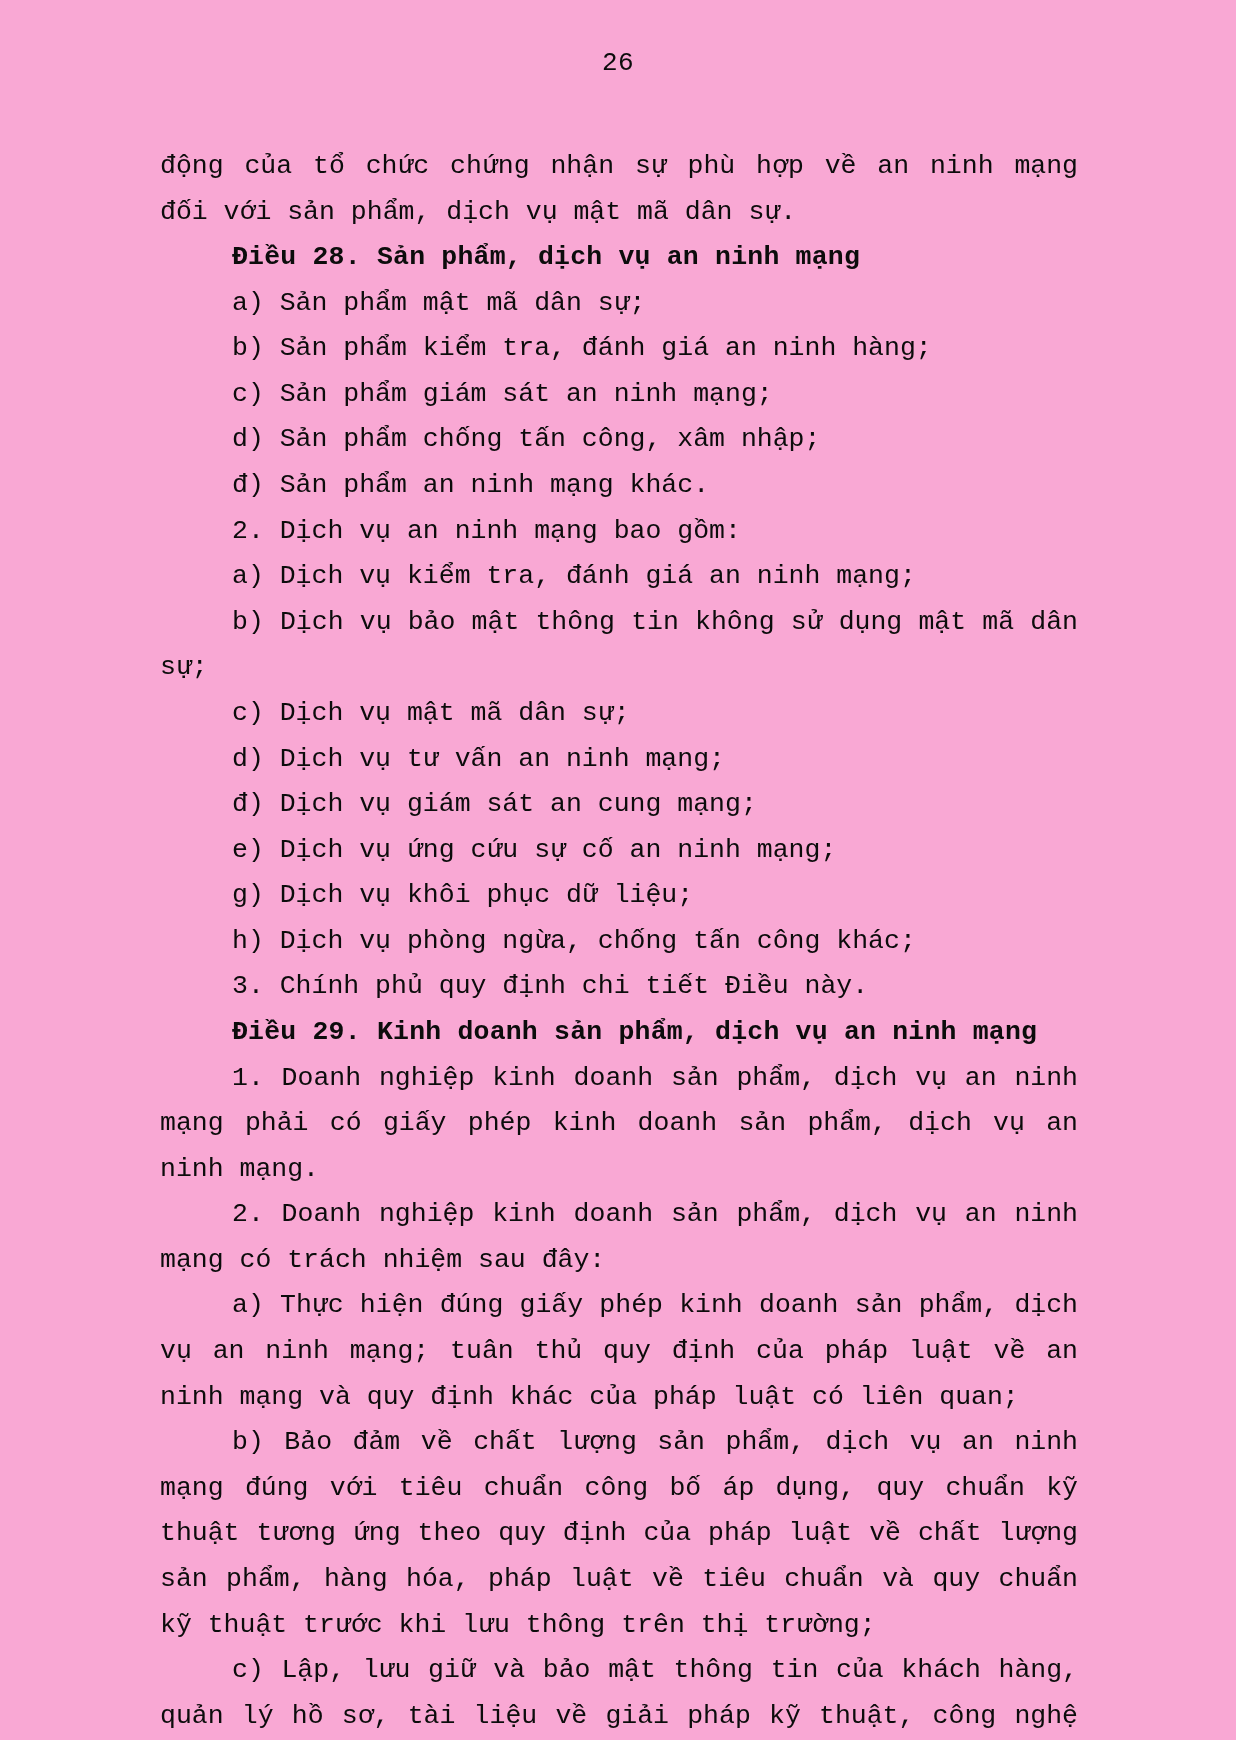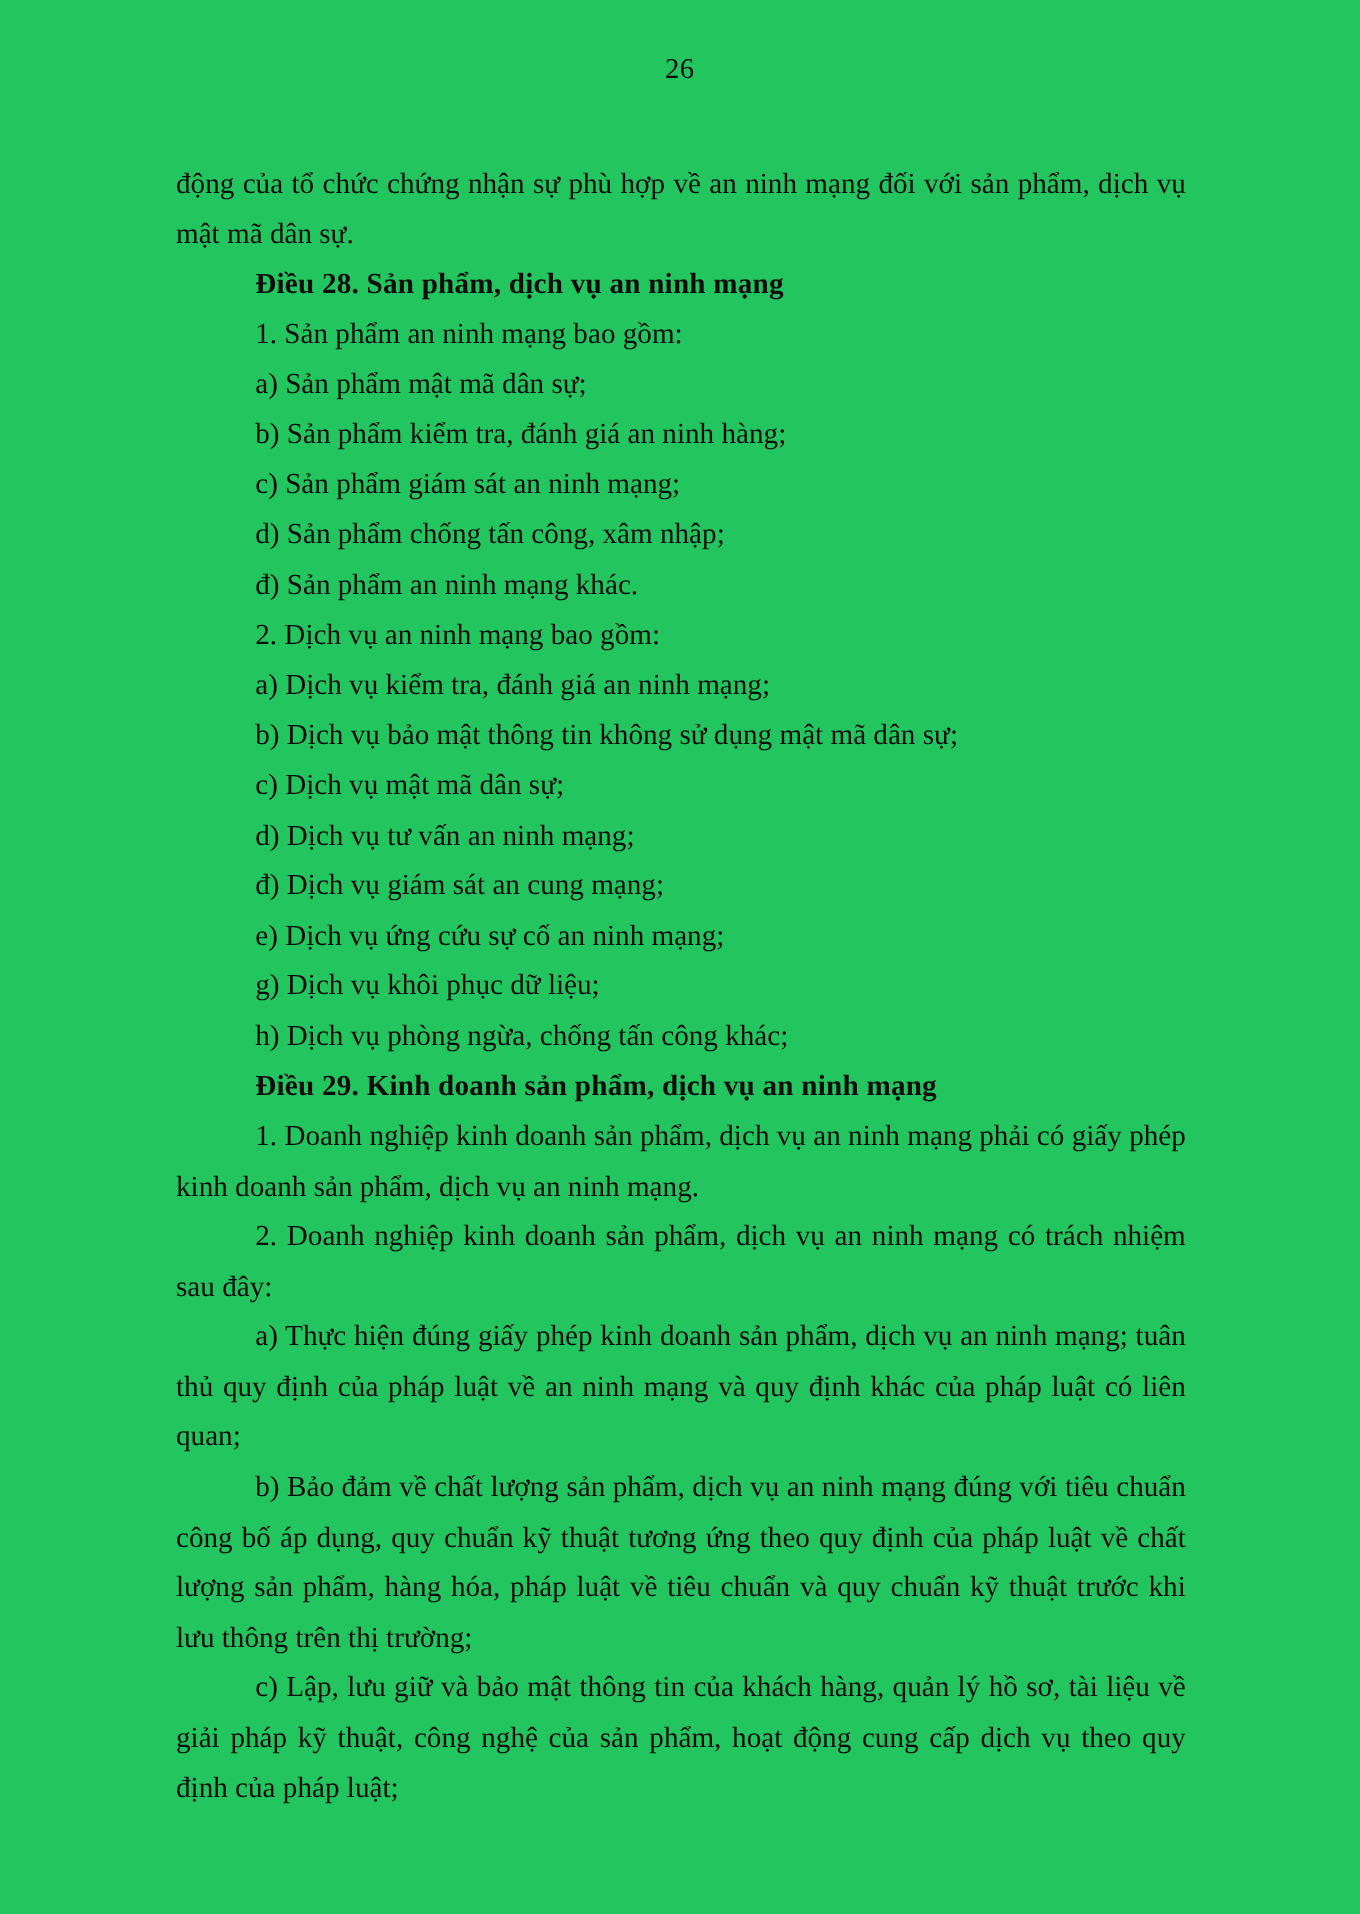--- a/index.html
+++ b/index.html
@@ -5,22 +5,22 @@
   html, body {
     margin: 0;
     padding: 0;
     background: #ffffff;
   }
   .page {
     position: relative;
     width: 1236px;
     height: 1740px;
     margin: 0 auto;
-    background: #22c55e;
-    font-family: Liberation Serif, serif;
+    background: #f9a8d4;
+    font-family: Liberation Mono, monospace;
     color: #0c0c0c;
     box-sizing: border-box;
     overflow: hidden;
   }
   .page-number {
     position: absolute;
     top: 48px;
     left: 0;
     width: 100%;
     text-align: center;
@@ -56,35 +56,35 @@
 </head>
 <body>
 
 <div class="page">
 
   <div class="page-number">26</div>
 
   <div class="content">
     <p class="flush">động của tổ chức chứng nhận sự phù hợp về an ninh mạng đối với sản phẩm, dịch vụ mật mã dân sự.</p>
     <p class="heading">Điều 28. Sản phẩm, dịch vụ an ninh mạng</p>
-    <p class="indent">1. Sản phẩm an ninh mạng bao gồm:</p>
     <p class="indent">a) Sản phẩm mật mã dân sự;</p>
     <p class="indent">b) Sản phẩm kiểm tra, đánh giá an ninh hàng;</p>
     <p class="indent">c) Sản phẩm giám sát an ninh mạng;</p>
     <p class="indent">d) Sản phẩm chống tấn công, xâm nhập;</p>
     <p class="indent">đ) Sản phẩm an ninh mạng khác.</p>
     <p class="indent">2. Dịch vụ an ninh mạng bao gồm:</p>
     <p class="indent">a) Dịch vụ kiểm tra, đánh giá an ninh mạng;</p>
     <p class="indent">b) Dịch vụ bảo mật thông tin không sử dụng mật mã dân sự;</p>
     <p class="indent">c) Dịch vụ mật mã dân sự;</p>
     <p class="indent">d) Dịch vụ tư vấn an ninh mạng;</p>
     <p class="indent">đ) Dịch vụ giám sát an cung mạng;</p>
     <p class="indent">e) Dịch vụ ứng cứu sự cố an ninh mạng;</p>
     <p class="indent">g) Dịch vụ khôi phục dữ liệu;</p>
     <p class="indent">h) Dịch vụ phòng ngừa, chống tấn công khác;</p>
+    <p class="indent">3. Chính phủ quy định chi tiết Điều này.</p>
     <p class="heading">Điều 29. Kinh doanh sản phẩm, dịch vụ an ninh mạng</p>
     <p class="indent">1. Doanh nghiệp kinh doanh sản phẩm, dịch vụ an ninh mạng phải có giấy phép kinh doanh sản phẩm, dịch vụ an ninh mạng.</p>
     <p class="indent">2. Doanh nghiệp kinh doanh sản phẩm, dịch vụ an ninh mạng có trách nhiệm sau đây:</p>
     <p class="indent">a) Thực hiện đúng giấy phép kinh doanh sản phẩm, dịch vụ an ninh mạng; tuân thủ quy định của pháp luật về an ninh mạng và quy định khác của pháp luật có liên quan;</p>
     <p class="indent">b) Bảo đảm về chất lượng sản phẩm, dịch vụ an ninh mạng đúng với tiêu chuẩn công bố áp dụng, quy chuẩn kỹ thuật tương ứng theo quy định của pháp luật về chất lượng sản phẩm, hàng hóa, pháp luật về tiêu chuẩn và quy chuẩn kỹ thuật trước khi lưu thông trên thị trường;</p>
     <p class="indent">c) Lập, lưu giữ và bảo mật thông tin của khách hàng, quản lý hồ sơ, tài liệu về giải pháp kỹ thuật, công nghệ của sản phẩm, hoạt động cung cấp dịch vụ theo quy định của pháp luật;</p>
   </div>
 
 </div>
 

